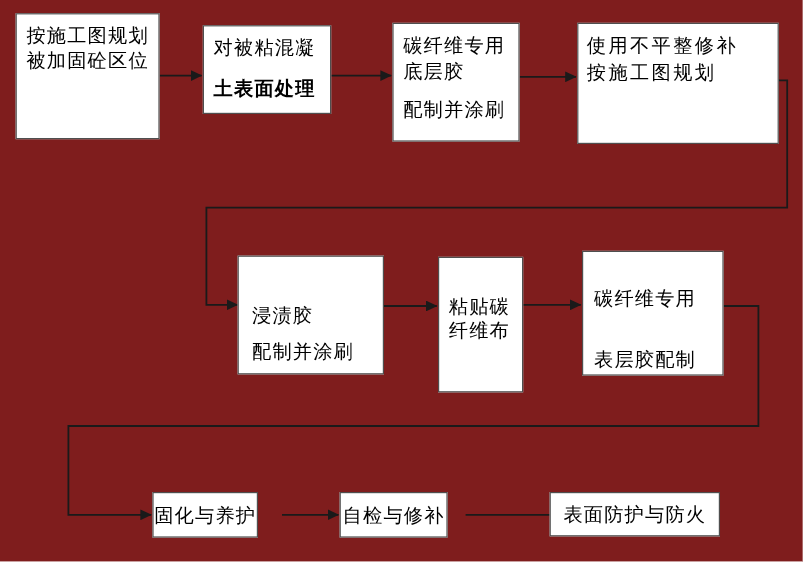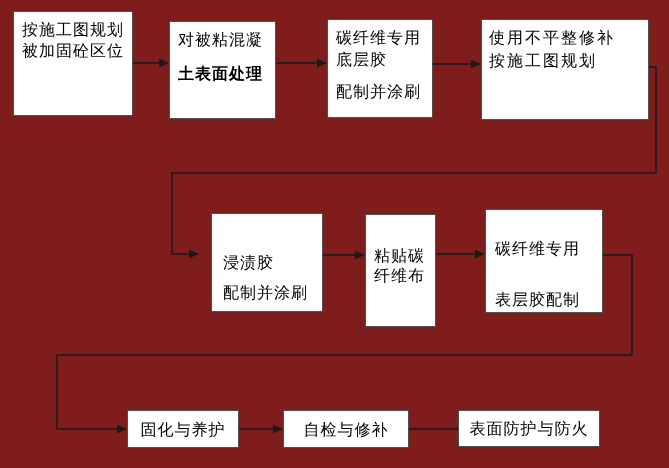--- a/index.html
+++ b/index.html
@@ -19,35 +19,35 @@
     border: 1.5px solid #4f4f4f;
     background: #ffffff;
     z-index: 2;
     font-size: 16px;
     letter-spacing: 1px;
     line-height: 21px;
   }
   .node .ln { display: block; white-space: nowrap; }
   
   #box-plan        { left: 13px;  top: 11px;  width: 120px; height: 105px; padding: 7px 0 0 8px; }
-  #box-surface     { left: 169px; top: 21px;  width: 107px; height: 98px;  padding: 7px 0 0 8px; }
+  #box-surface     { left: 169px; top: 21px;  width: 107px; height: 74px;  padding: 7px 0 0 8px; }
   #box-surface .ln + .ln { margin-top: 13px; font-weight: bold; }
   #box-primer      { left: 327px; top: 19px;  width: 106px; height: 99px;  padding: 7px 0 0 8px; line-height: 22px; }
   #box-primer .ln3 { margin-top: 10px; }
   #box-leveling    { left: 481px; top: 19px;  width: 168px; height: 101px; padding: 6px 0 0 7px; line-height: 23px; letter-spacing: 2px; }
   
-  #box-impregnate  { left: 211px; top: 213px; width: 112px; height: 99px;  padding: 38px 0 0 11px; }
+  #box-impregnate  { left: 198px; top: 213px; width: 122px; height: 99px;  padding: 38px 0 0 11px; }
   #box-impregnate .ln + .ln { margin-top: 9px; }
   #box-paste       { left: 365px; top: 214px; width: 71px;  height: 113px;  padding: 31px 0 0 8px; line-height: 20px; }
   #box-topcoat     { left: 485px; top: 209px; width: 118px; height: 104px; padding: 28px 0 0 9px; }
   #box-topcoat .ln + .ln { margin-top: 30px; }
   
   .node.single { display: flex; align-items: center; justify-content: center; padding: 0; }
-  #box-curing      { left: 127px; top: 410px; width: 112px; height: 38px; }
-  #box-inspect     { left: 283px; top: 410px; width: 126px; height: 38px; align-items: center; }
+  #box-curing      { left: 127px; top: 410px; width: 88px; height: 38px; }
+  #box-inspect     { left: 283px; top: 410px; width: 90px; height: 38px; align-items: center; }
   #box-protect     { left: 458px; top: 410px; width: 142px; height: 37px; }
   .wire { stroke: #1a1a1a; stroke-width: 1.5; fill: none; }
 </style>
 </head>
 <body>
 
 <div id="canvas">
 
   <svg id="wires" width="669" height="468">
     <defs>

